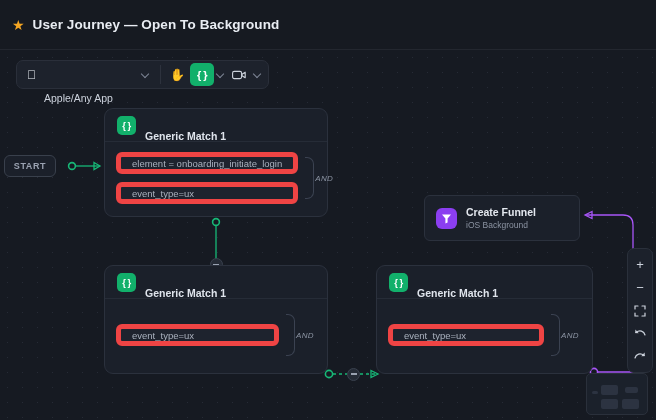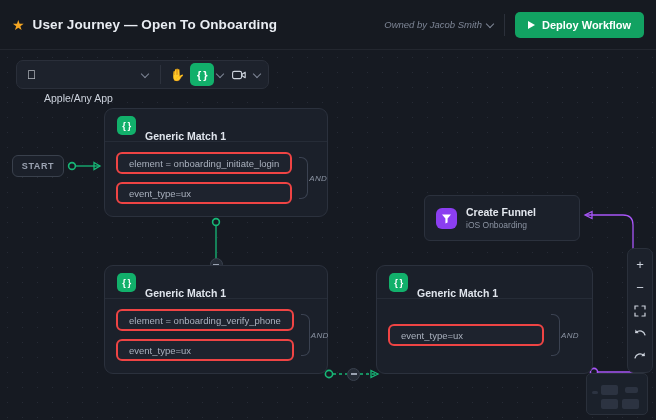--- a/index.html
+++ b/index.html
@@ -83,21 +83,21 @@
     color: #cdd3dd; cursor: pointer;
   }
   .tb-btn.active { background: #12b06b; color: #ffffff; font-weight: bold; }
   .tb-chev { color: #7d8595; display: flex; align-items: center; padding: 0 3px; cursor: pointer; }
   .hand-icon { font-size: 12px; }
   .brace-icon { font-size: 11px; font-weight: bold; letter-spacing: -0.5px; }
   .cam-icon svg { display: block; }
 
   
   .start-node {
-    position: absolute; left: 12px; top: 105px;
+    position: absolute; left: 4px; top: 105px;
     width: 52px; height: 22px;
     border: 1px solid #39404c; border-radius: 6px;
     background: #1b202a;
     display: flex; align-items: center; justify-content: center;
     color: #9aa2b1; font-size: 9px; font-weight: bold; letter-spacing: .6px;
   }
   .node-card {
     position: absolute;
     background: #1b202a;
     border: 1px solid #2b313d;
@@ -111,21 +111,21 @@
   .node-badge {
     width: 19px; height: 19px; border-radius: 5px;
     background: #12b06b; color: #fff;
     font-size: 9.5px; font-weight: bold; letter-spacing: -0.5px;
     display: flex; align-items: center; justify-content: center;
   }
   .node-title { color: #dfe4ec; font-size: 10.5px; font-weight: bold; margin-top: 22px; }
   .node-body { padding: 10px 11px 12px 11px; display: flex; align-items: center; gap: 7px; }
   .cond-list { display: flex; flex-direction: column; gap: 8px; flex: 1; }
   .cond-pill {
-    border: 2px solid #ef4444; border-radius: 6px;
+    border: 5px solid #ef4444; border-radius: 6px;
     background: #1e232e;
     height: 22px; padding: 0 11px;
     display: flex; align-items: center;
     color: #aab1be; font-size: 9.5px; white-space: nowrap;
   }
   .and-group { display: flex; align-items: center; width: 30px; position: relative; height: 52px; font-style: italic; }
   .and-bracket {
     position: absolute; left: 0; top: 5px; width: 9px; height: 42px;
     border: 1px solid #3b4251; border-left: none;
     border-radius: 0 7px 7px 0;
@@ -191,33 +191,22 @@
   }
   .mm-box { position: absolute; background: #2c3341; border-radius: 2px; }
 </style>
 </head>
 <body>
 
 <div id="app">
 
   <div class="header">
     <span class="star-icon">★</span>
-    <span class="page-title">User Journey — Open To Onboarding</span>
-
-    <div class="header-right">
-      <div class="owner">
-        <span>Owned by Jacob Smith</span>
-        <span class="chev"></span>
-      </div>
-      <div class="divider-v"></div>
-      <button class="deploy-btn">
-        <span class="play-icon"></span>
-        <span>Deploy Workflow</span>
-      </button>
-    </div>
+    <span class="page-title">User Journey — Open To Background</span>
+
   </div>
 
   <div class="canvas">
 
     <div class="toolbar">
       <div class="tb-select">
         <span class="apple-icon"></span>
         <span class="tb-label">Apple/Any App</span>
         <span class="chev"></span>
       </div>
@@ -293,21 +282,20 @@
       </div>
     </div>
 
     <div class="node-card" style="left:104px; top:215px; width:224px;">
       <div class="node-head">
         <span class="node-badge">{ }</span>
         <span class="node-title">Generic Match 1</span>
       </div>
       <div class="node-body">
         <div class="cond-list">
-          <div class="cond-pill">element = onboarding_verify_phone</div>
           <div class="cond-pill">event_type=ux</div>
         </div>
         <div class="and-group">
           <span class="and-bracket"></span>
           <span class="and-text">AND</span>
         </div>
       </div>
     </div>
 
     <div class="node-card" style="left:376px; top:215px; width:217px;">
@@ -327,21 +315,21 @@
     </div>
 
     <div class="funnel-card">
       <span class="funnel-badge">
         <svg width="13" height="13" viewBox="0 0 13 13">
           <path d="M2 2.6 H11 L7.6 6.6 V10.4 L5.4 11.4 V6.6 Z" fill="#fff"></path>
         </svg>
       </span>
       <span class="funnel-texts">
         <span class="funnel-title">Create Funnel</span>
-        <span class="funnel-sub">iOS Onboarding</span>
+        <span class="funnel-sub">iOS Background</span>
       </span>
     </div>
 
     <div class="zoom-panel">
       <div class="zoom-btn">+</div>
       <div class="zoom-btn">−</div>
       <div class="zoom-btn">
         <svg width="12" height="12" viewBox="0 0 12 12">
           <path d="M1 4 V1 H4 M8 1 H11 V4 M11 8 V11 H8 M4 11 H1 V8" fill="none" stroke="#cdd3dd" stroke-width="1.2" stroke-linecap="round"></path>
         </svg>

